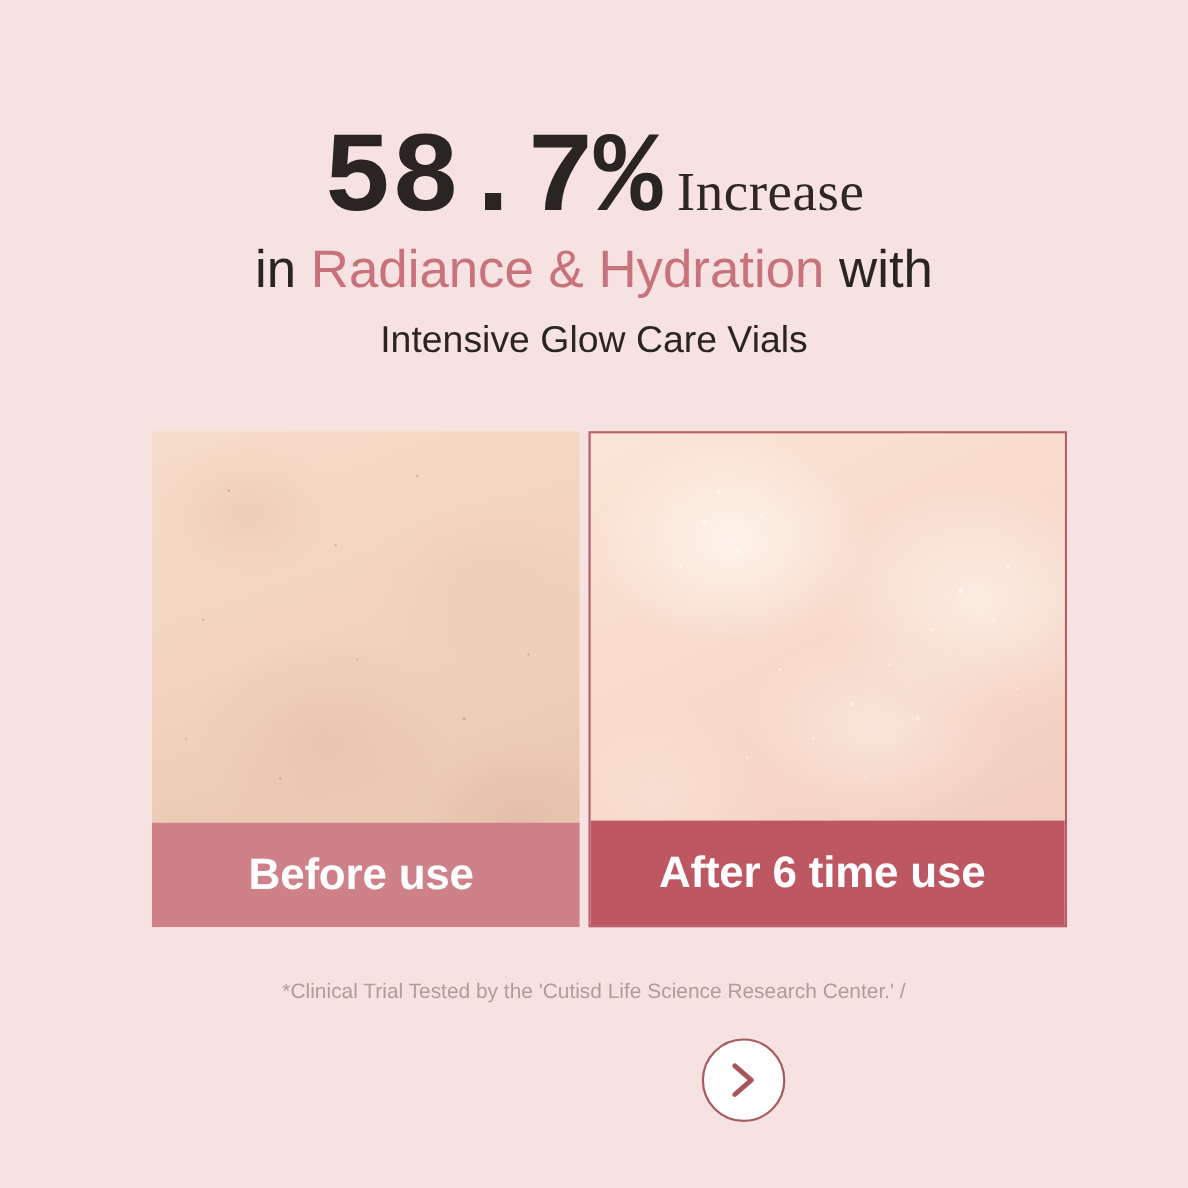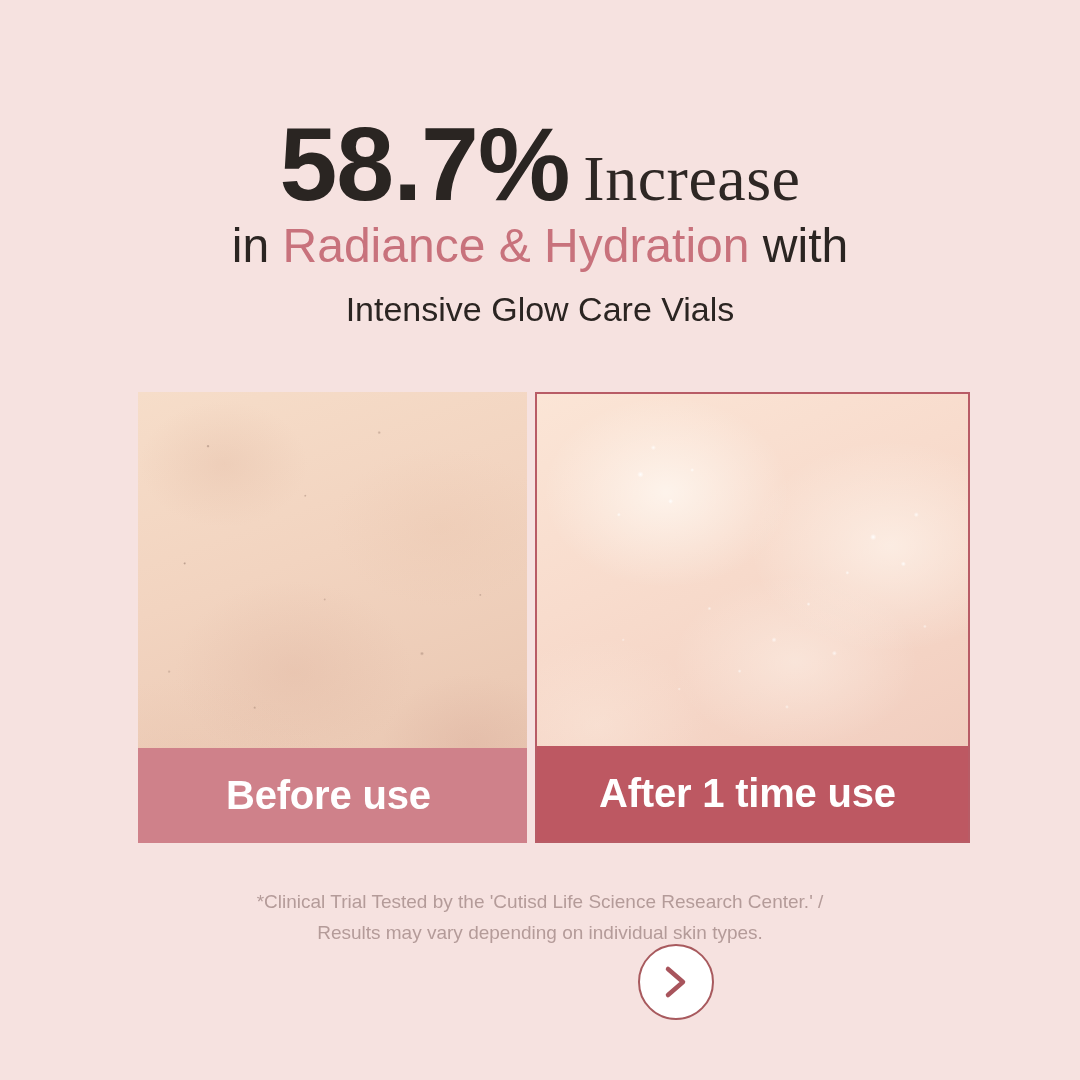--- a/index.html
+++ b/index.html
@@ -30,32 +30,32 @@
     width: 1080px;
     text-align: center;
   }
 
   .line1 {
     line-height: 1.0;
     white-space: nowrap;
     color: #2e2724;
   }
   .pct {
-    font-family: Liberation Sans, sans-serif;
+    font-family: Liberation Mono, monospace;
     font-weight: 700;
     font-size: 104px;
     letter-spacing: -1px;
     color: #2a2522;
     vertical-align: baseline;
     text-align: center;
   }
   .increase {
     font-family: "Liberation Serif", "DejaVu Serif", serif;
     font-weight: 400;
-    font-size: 64px;
+    font-size: 50px;
     color: #2e2724;
     letter-spacing: 0.5px;
     margin-left: 14px;
     vertical-align: baseline;
   }
 
   .line2 {
     font-size: 48px;
     font-weight: 400;
     color: #2b2522;
@@ -251,29 +251,28 @@
 
   <div class="compare">
 
     <div class="panel panel-before">
       <div class="skin skin-before"></div>
       <div class="caption caption-before">Before use</div>
     </div>
 
     <div class="panel panel-after">
       <div class="skin skin-after"></div>
-      <div class="caption caption-after">After 1 time use</div>
+      <div class="caption caption-after">After 6 time use</div>
     </div>
 
     <div class="arrow-badge">
       <svg width="26" height="34" viewBox="0 0 26 34" aria-hidden="true">
         <polyline points="5,4 20,17 5,30" fill="none" stroke="#a8545c" stroke-width="4.5" stroke-linecap="round" stroke-linejoin="round"></polyline>
       </svg>
     </div>
 
   </div>
 
   <div class="footnote">
     <div>*Clinical Trial Tested by the 'Cutisd Life Science Research Center.' /</div>
-    <div>Results may vary depending on individual skin types.</div>
   </div>
 
 </div>
 
 </body></html>

